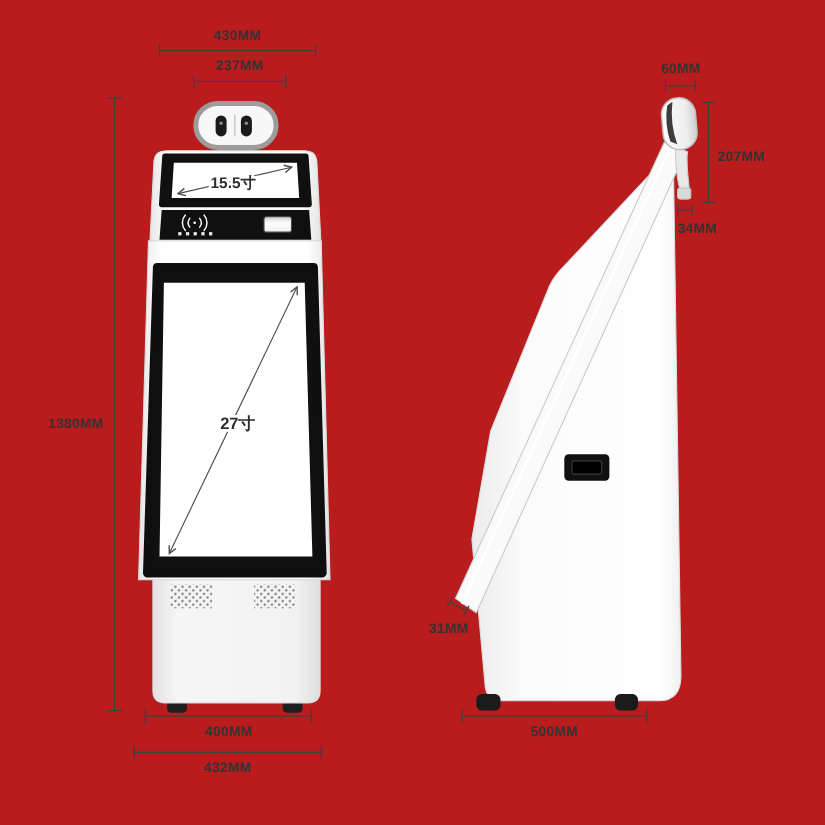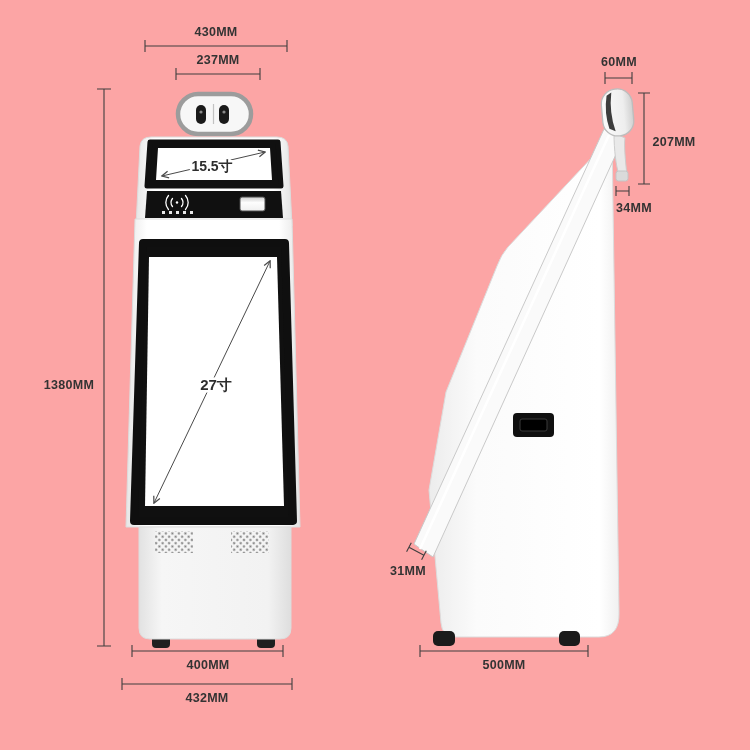--- a/index.html
+++ b/index.html
@@ -1,16 +1,16 @@
 <!DOCTYPE html>
 <html><head>
 <meta charset="utf-8">
 <style>
   html,body{margin:0;padding:0;background:#ffffff;}
-  #stage{position:relative;width:750px;height:750px;background:#fca5a5;overflow:hidden;
+  #stage{position:relative;width:750px;height:750px;background:#b91c1c;overflow:hidden;
          font-family:"Liberation Sans",sans-serif;}
   svg{display:block;}
   .dim{stroke:#3f3f3f;stroke-width:1.1;fill:none;}
   .arrow{stroke:#4a4a4a;stroke-width:1;fill:none;}
   .dim-text{font:600 12.5px "Liberation Sans",sans-serif;fill:#333;letter-spacing:.3px;}
   .cn-text{font:600 14px "Liberation Sans",sans-serif;fill:#2e2e2e;
            paint-order:stroke;stroke:#ffffff;stroke-width:5px;}
   .cn-text-big{font:600 15px "Liberation Sans",sans-serif;fill:#2e2e2e;
            paint-order:stroke;stroke:#ffffff;stroke-width:5px;}
   .edge{stroke:#dcdcdc;stroke-width:1;}

